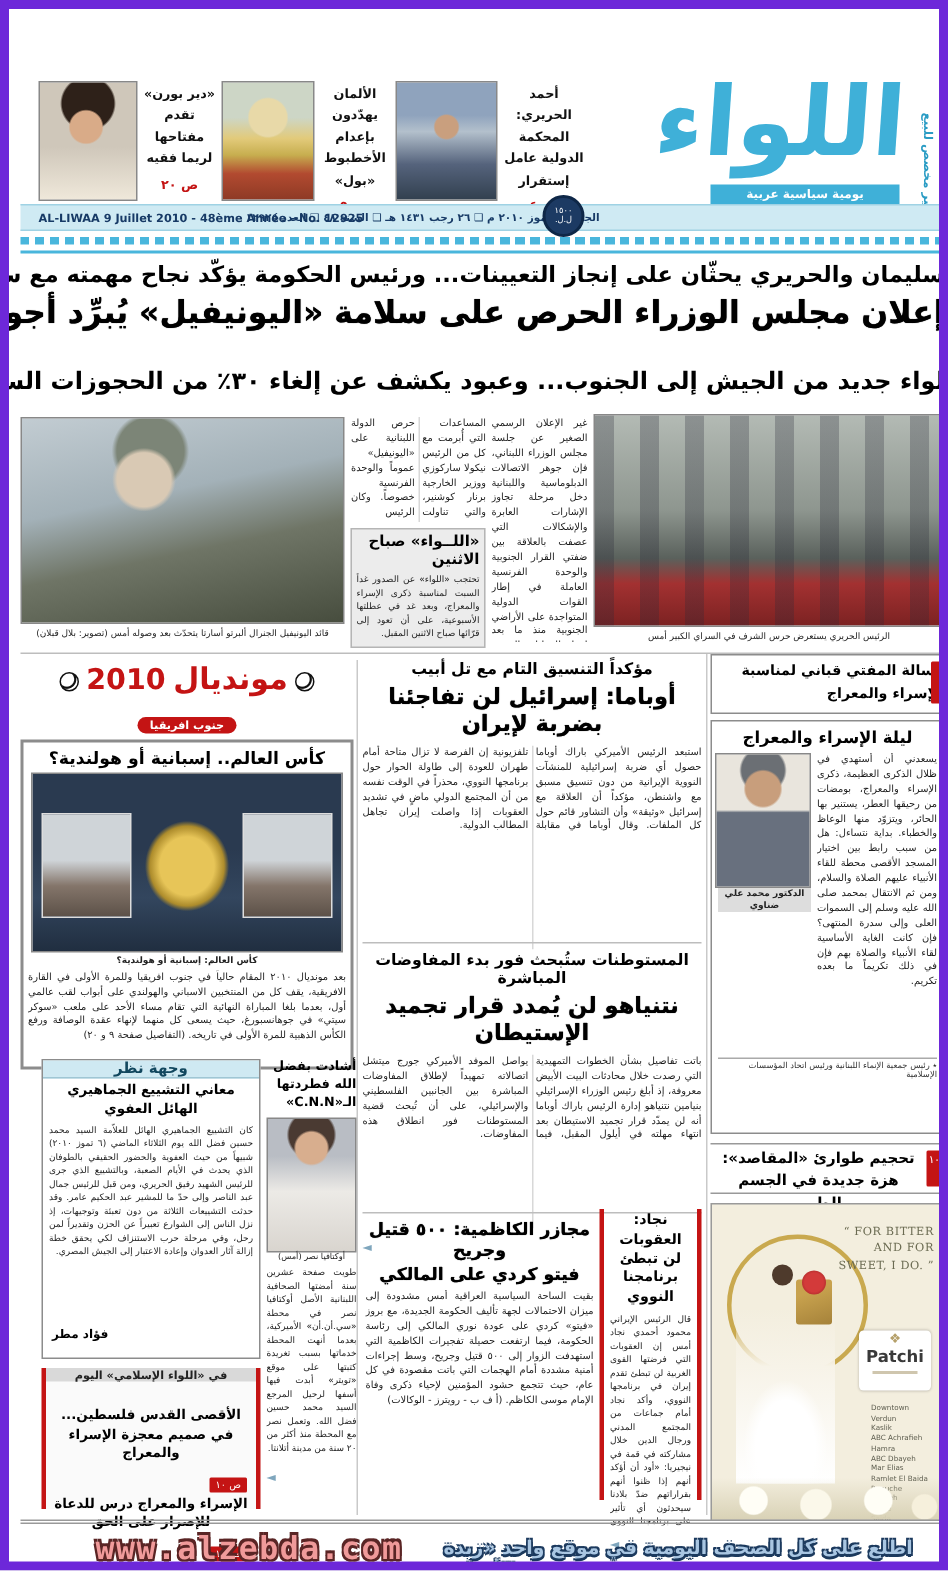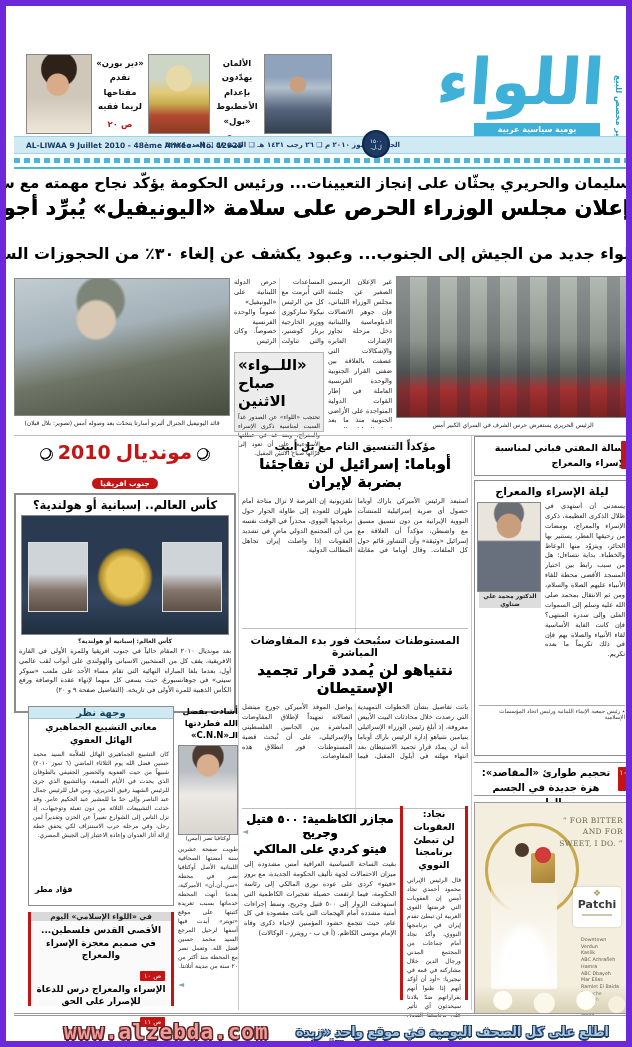--- a/index.html
+++ b/index.html
@@ -68,20 +68,24 @@
   <div class="abs promo-text" style="left:88px;top:50px;width:52px;height:78px;">
     <span>«دير بورن» تقدم مفتاحها لريما فقيه</span>
     <div style="color:#c41414;margin-top:3px;">ص ٢٠</div>
   </div>
   <div class="abs photo ph-food" style="left:142px;top:48px;width:62px;height:80px;"></div>
   <div class="abs promo-text" style="left:206px;top:50px;width:50px;height:78px;">
     <span>الألمان يهدّدون بإعدام الأخطبوط «بول»</span>
     <div style="color:#c41414;margin-top:3px;">ص ٩</div>
   </div>
   <div class="abs photo ph-hariri" style="left:258px;top:48px;width:68px;height:80px;"></div>
+  <div class="abs promo-text" style="left:328px;top:50px;width:58px;height:78px;">
+    <span>أحمد الحريري: المحكمة الدولية عامل إستقرار</span>
+    <div style="color:#c41414;margin-top:3px;">ص ٤</div>
+  </div>
 
   <div class="abs" style="left:388px;top:42px;width:214px;height:88px;">
     <div class="abs logo-text" style="right:4px;top:2px;">اللواء</div>
 
     <div class="abs tag-bar" style="right:8px;bottom:0;width:126px;height:13px;">يومية سياسية عربية</div>
   </div>
   <div class="abs vert" style="left:608px;top:52px;height:84px;font-size:8px;font-weight:bold;color:#2a9cc4;">غير مخصص للبيع</div>
 
   <div class="abs date-strip" style="left:8px;top:130px;width:616px;height:18px;">
     <span class="abs" dir="ltr" style="left:12px;top:4px;font-size:7.5px;font-weight:bold;">AL-LIWAA 9 Juillet 2010 - 48ème Année - No. 12925</span>
@@ -93,21 +97,21 @@
 
   <div class="abs kicker" style="left:8px;top:168px;width:616px;font-size:15px;white-space:nowrap;">سليمان والحريري يحثّان على إنجاز التعيينات... ورئيس الحكومة يؤكّد نجاح مهمته مع ساركوزي</div>
   <div class="abs hl" style="left:8px;top:190px;width:616px;font-size:21px;white-space:nowrap;letter-spacing:-.5px;">إعلان مجلس الوزراء الحرص على سلامة «اليونيفيل» يُبرِّد أجواء مجلس الأمن</div>
   <div class="abs kicker" style="left:8px;top:238px;width:616px;font-size:16px;white-space:nowrap;">لواء جديد من الجيش إلى الجنوب... وعبود يكشف عن إلغاء ٣٠٪ من الحجوزات السياحية</div>
 
   <div class="abs photo ph-unifil" style="left:8px;top:272px;width:216px;height:138px;"></div>
   <div class="abs cap" style="left:8px;top:413px;width:216px;">قائد اليونيفيل الجنرال ألبرتو أسارتا يتحدّث بعد وصوله أمس (تصوير: بلال قبلان)</div>
 
   <div class="abs body c2" style="left:228px;top:272px;width:90px;height:70px;">المساعدات التي أُبرمت مع كل من الرئيس نيكولا ساركوزي ووزير الخارجية برنار كوشنير، والتي تناولت حرص الدولة اللبنانية على «اليونيفيل» عموماً والوحدة الفرنسية خصوصاً. وكان الرئيس الحريري قد أطلع مجلس الوزراء على نتائج بحثه مع المسؤولين الفرنسيين الذين عبّروا عن استيائهم مما تعرّضت له قواتهم، وهم كانوا يريدون حمل القضية إلى مجلس الأمن، لولا أن الرئيس الحريري تمكّن من إقناعهم بترك الأمر للمعالجة بين الجانبين اللبناني والفرنسي على قاعدة احترام القرار ١٧٠١.</div>
   <div class="abs graybox" style="left:228px;top:346px;width:90px;height:80px;padding:3px;">
-    <div style="font-size:15px;font-weight:bold;text-align:left;line-height:1.2;">«اللــواء» صباح الاثنين</div>
+    <div style="font-size:10px;font-weight:bold;text-align:right;line-height:1.2;">«اللــواء» صباح الاثنين</div>
     <div class="body" style="font-size:6px;margin-top:2px;height:52px;">تحتجب «اللواء» عن الصدور غداً السبت لمناسبة ذكرى الإسراء والمعراج، وبعد غد في عطلتها الأسبوعية، على أن تعود إلى قرّائها صباح الاثنين المقبل.</div>
   </div>
 
   <div class="abs body" style="left:322px;top:272px;width:64px;height:150px;">غير الإعلان الرسمي الصغير عن جلسة مجلس الوزراء اللبناني، فإن جوهر الاتصالات الدبلوماسية واللبنانية دخل مرحلة تجاوز الإشارات العابرة والإشكالات التي عصفت بالعلاقة بين ضفتي القرار الجنوبية والوحدة الفرنسية العاملة في إطار القوات الدولية المتواجدة على الأراضي الجنوبية منذ ما بعد انتهاء العمليات الحربية في تموز ٢٠٠٦. وكشف مصدر وزاري لبناني لـ«اللواء» أن الأجواء التي سادت الجلسة عكست الحرص على سلامة قوات الأمم المتحدة في لبنان والعلاقة الطيبة بينها وبين المواطنين اللبنانيين، وتعزيز التعاون بين القوات الدولية والجيش اللبناني، وتنفيذ مندرجات القرار ١٧٠١ بما يساهم في تثبيت الاستقرار.</div>
 
   <div class="abs photo ph-guards" style="left:390px;top:270px;width:234px;height:142px;"></div>
   <div class="abs cap" style="left:390px;top:415px;width:234px;">الرئيس الحريري يستعرض حرس الشرف في السراي الكبير أمس</div>
 
   <div class="abs hline" style="left:8px;top:429px;width:616px;"></div>
   <div class="abs vline" style="left:232px;top:434px;height:570px;"></div>
@@ -214,21 +218,21 @@
   <div class="abs" style="left:172px;top:700px;width:60px;">
     <div style="font-size:8.5px;font-weight:bold;text-align:right;line-height:1.4;">أشادت بفضل الله فطردتها الـ«C.N.N»</div>
     <div class="photo ph-octavia" style="width:58px;height:88px;margin:3px auto 0;"></div>
     <div class="cap" style="font-size:5.5px;">أوكتافيا نصر (أمس)</div>
     <div class="body" style="font-size:6px;margin-top:2px;height:128px;">طويت صفحة عشرين سنة أمضتها الصحافية اللبنانية الأصل أوكتافيا نصر في محطة «سي.أن.أن» الأميركية، بعدما أنهت المحطة خدماتها بسبب تغريدة كتبتها على موقع «تويتر» أبدت فيها أسفها لرحيل المرجع السيد محمد حسين فضل الله. وتعمل نصر مع المحطة منذ أكثر من ٢٠ سنة من مدينة أتلانتا.</div>
     <div style="text-align:left;"><span class="arrow">◄</span></div>
   </div>
 
   <div class="abs redside" style="left:22px;top:906px;width:146px;height:94px;background:#fafafa;">
     <div class="sec-head">في «اللواء الإسلامي» اليوم</div>
-    <div style="font-size:9px;font-weight:bold;text-align:center;line-height:1.4;margin-top:3px;padding:0 4px;">الأقصى القدس فلسطين... في صميم معجزة الإسراء والمعراج</div>
+    <div style="font-size:9px;font-weight:bold;text-align:center;line-height:1.4;margin-top:17px;padding:0 4px;">الأقصى القدس فلسطين... في صميم معجزة الإسراء والمعراج</div>
     <div style="padding:1px 6px;"><span class="badge">ص ١٠</span></div>
     <div style="font-size:9px;font-weight:bold;text-align:center;line-height:1.4;padding:0 4px;">الإسراء والمعراج درس للدعاة للإصرار على الحق</div>
     <div style="padding:1px 6px;"><span class="badge">ص ١١</span></div>
   </div>
 
   <div class="abs" style="left:8px;top:1007px;width:616px;height:3px;border-top:1px solid #999;border-bottom:1px solid #999;"></div>
   <div class="abs site-bubble" dir="ltr" style="left:58px;top:1014px;">www.alzebda.com</div>
   <div class="abs slogan-bubble" style="left:290px;top:1018px;width:334px;text-align:left;">اطلع على كل الصحف اليومية في موقع واحد «زبدة الأخبار»</div>
 
 </div>

